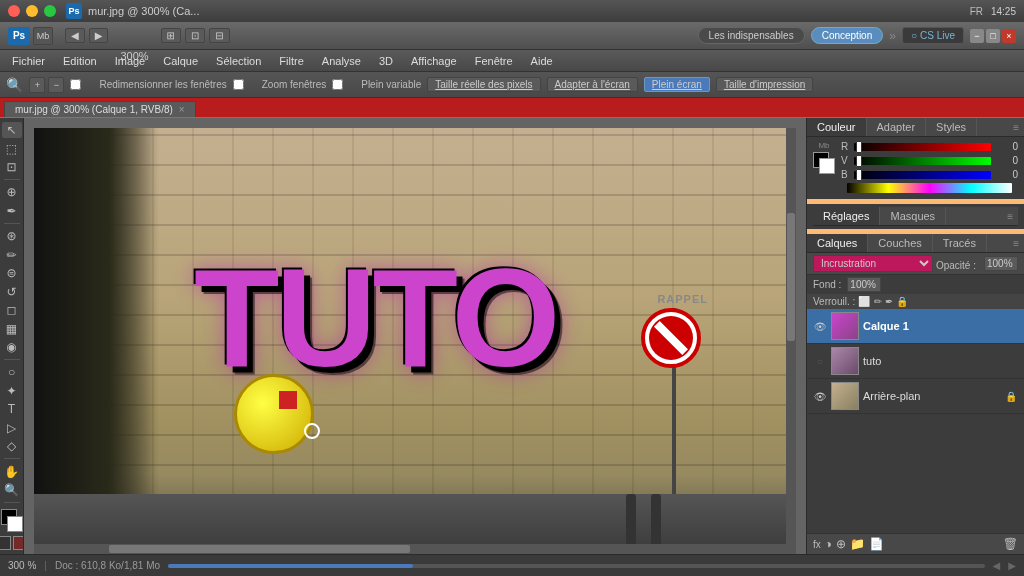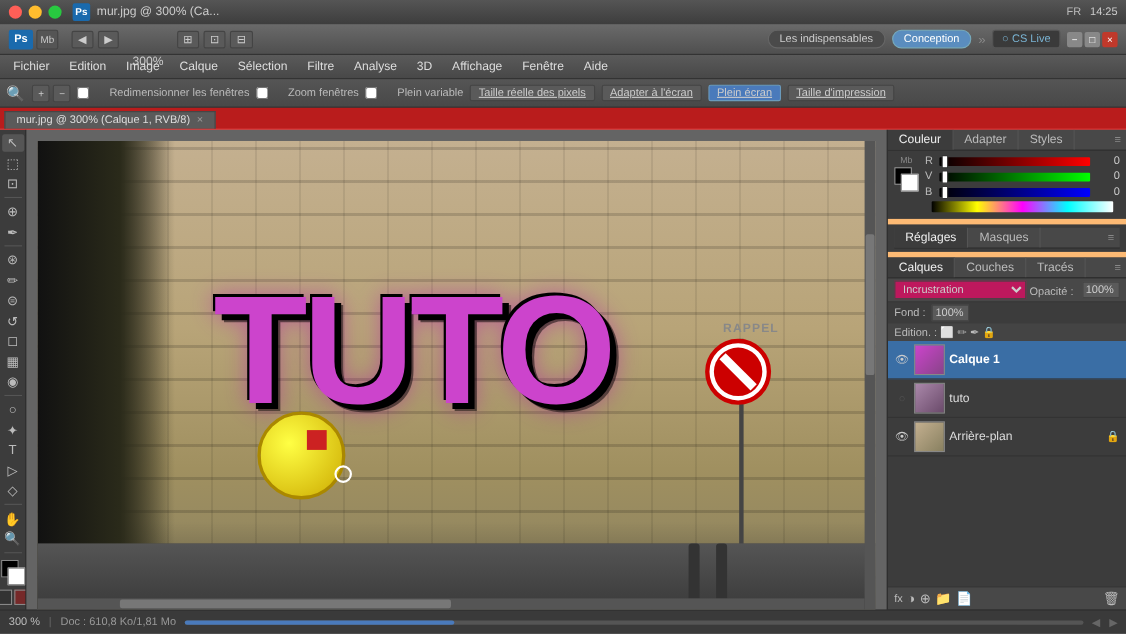--- a/index.html
+++ b/index.html
@@ -629,21 +629,21 @@
         <div class="layers-opacity">
           <span>Opacité :</span>
           <input type="text" value="100%" style="width: 34px; background: rgb(90, 90, 90); border: 1px solid rgb(68, 68, 68); color: rgb(204, 204, 204); font-size: 10px; padding: 1px 2px;">
         </div>
       </div>
       <div class="layers-fill">
         <span>Fond :</span>
         <input type="text" value="100%" style="width: 34px; background: rgb(90, 90, 90); border: 1px solid rgb(68, 68, 68); color: rgb(204, 204, 204); font-size: 10px; padding: 1px 2px; margin-left: 4px;">
       </div>
       <div class="lock-row">
-        <span>Edition. :</span>
+        <span>Verrouil. :</span>
         <span style="cursor:pointer;">⬜</span>
         <span style="cursor:pointer;">✏</span>
         <span style="cursor:pointer;">✒</span>
         <span style="cursor:pointer;">🔒</span>
       </div>
       <div class="layers-list">
 
         <div class="layer-item active">
           <div class="layer-eye">👁</div>
           <div class="layer-thumb layer-thumb-canvas1" style="background:linear-gradient(135deg,#cc44cc,#884488);"></div>

